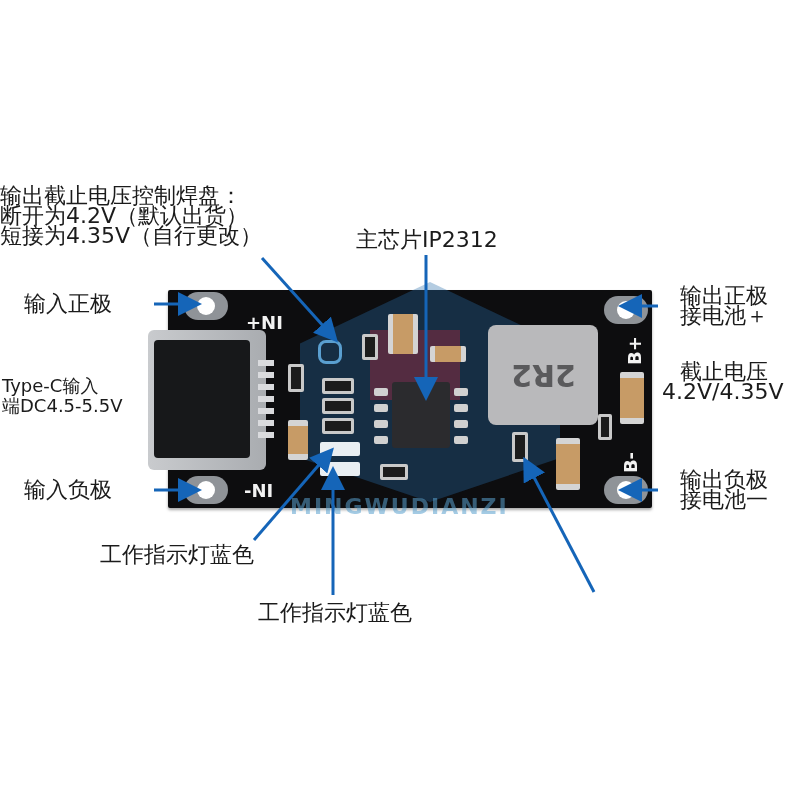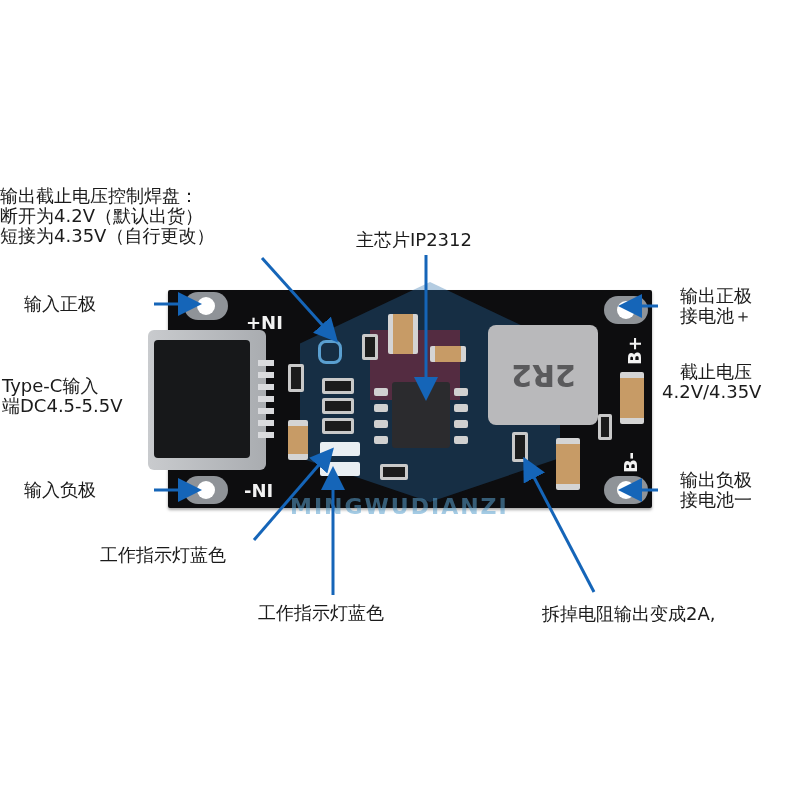--- a/index.html
+++ b/index.html
@@ -1,18 +1,18 @@
 <!DOCTYPE html>
 <html><head>
 <meta charset="utf-8">
 <style>
   html, body { margin:0; padding:0; }
   body { width:800px; height:800px; background:#ffffff; position:relative; overflow:hidden;
          font-family:"DejaVu Sans", "Liberation Sans", sans-serif; color:#1a1a1a; }
-  .lbl { position:absolute; font-size:18px; line-height:20px; white-space:nowrap; color:#1b1b1b; }
+  .lbl { position:absolute; font-size:22px; line-height:20px; white-space:nowrap; color:#1b1b1b; }
   .lbl div { white-space:nowrap; }
   svg.overlay { position:absolute; left:0; top:0; width:800px; height:800px; pointer-events:none; }
   .board { position:absolute; left:168px; top:290px; width:484px; height:218px; background:#0d0d0f;
            border-radius:2px; box-shadow:0 2px 3px rgba(0,0,0,.35); }
   .pad { position:absolute; width:44px; height:28px; background:#8f9398; border-radius:14px; }
   .pad .hole { position:absolute; left:13px; top:5px; width:18px; height:18px; border-radius:50%; background:#fff; }
   .silk { position:absolute; color:#f2f2f2; font-weight:bold; font-size:18px; font-family:"DejaVu Sans", sans-serif; }
   .usbc { position:absolute; left:148px; top:330px; width:118px; height:140px; background:linear-gradient(90deg,#c9cbce,#a9acb0);
           border-radius:6px; }
   .usbc .inner { position:absolute; left:6px; top:10px; width:96px; height:118px; background:#17181a; border-radius:4px; }
@@ -146,14 +146,13 @@
   <div style="padding-left:18px;">截止电压</div>
   <div>4.2V/4.35V</div>
 </div>
 
 <div class="lbl" style="left:680px;top:470px;">
   <div>输出负极</div>
   <div>接电池一</div>
 </div>
 
 <div class="lbl" style="left:542px;top:604px;">
-  <div>拆掉电阻输出变成2A,</div>
 </div>
 
 </body></html>

